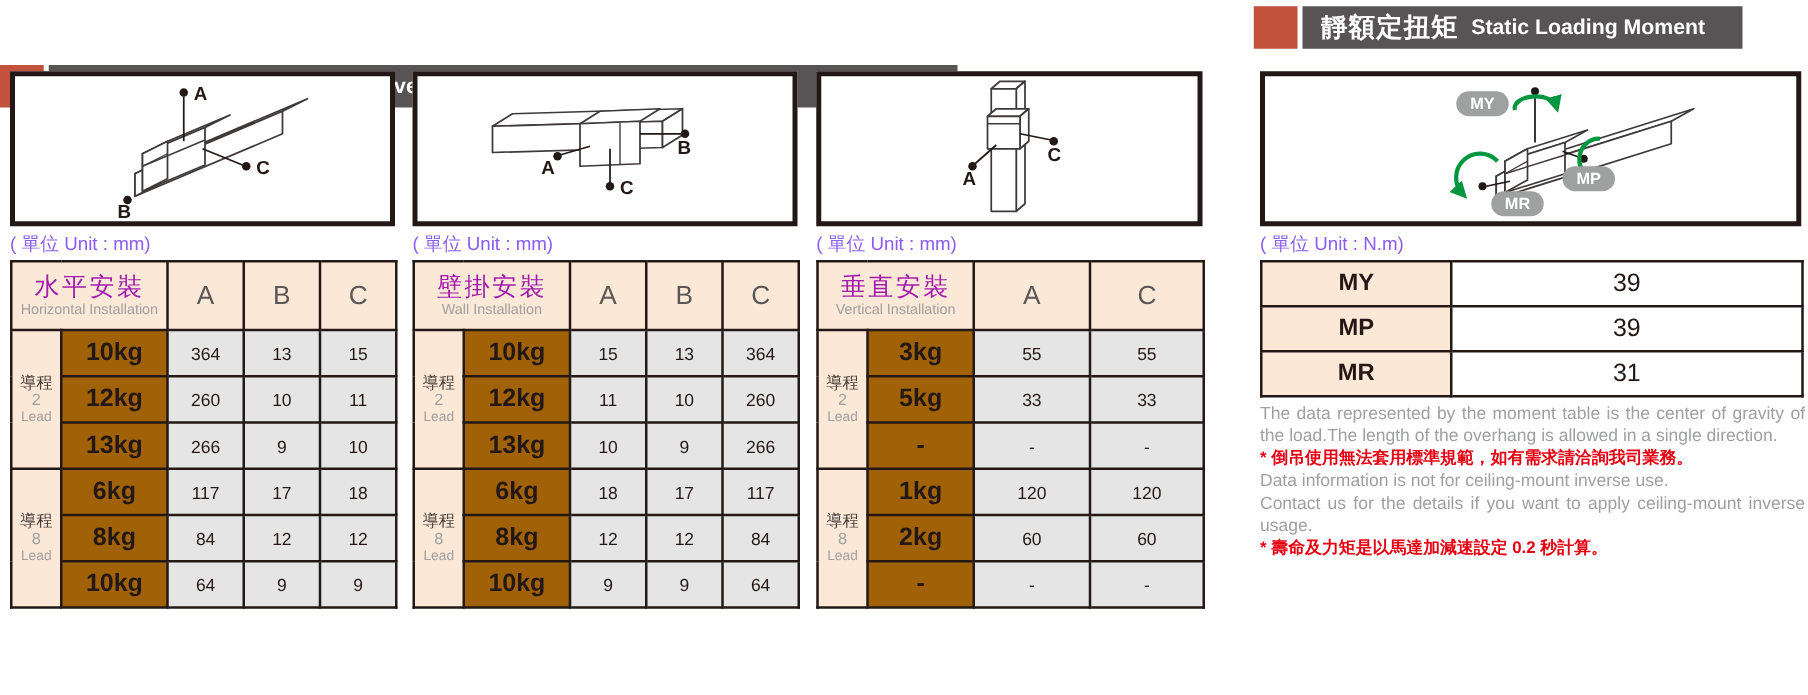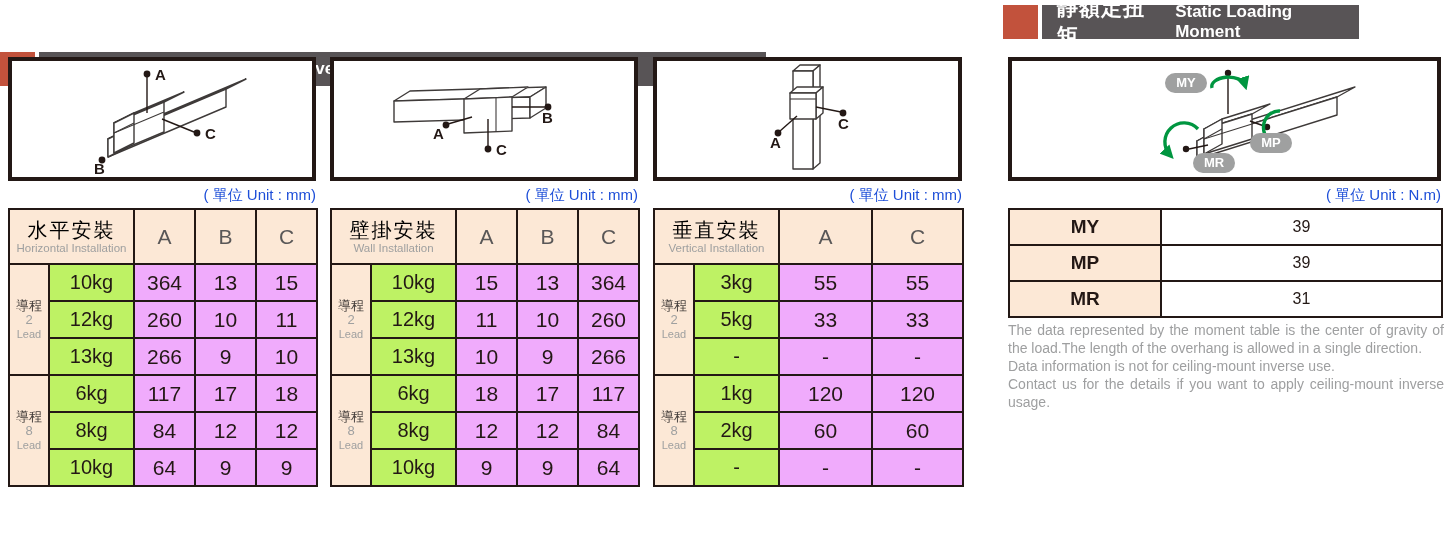--- a/index.html
+++ b/index.html
@@ -4,68 +4,68 @@
 <style>
   * { margin:0; padding:0; box-sizing:border-box; }
   html,body { background:#fff; }
   body {
     width:1446px; height:556px; position:relative; overflow:hidden;
     font-family:"Liberation Sans","DejaVu Sans",sans-serif; color:#231815;
   }
   
   .sec-header { position:absolute; top:5px; height:34px; display:flex; }
   .hdr-left  { left:0; width:766px;margin-top:47px; }
-  .hdr-right { left:1003px; width:356px; }
+  .hdr-right { left:1003px; width:391px; }
   .accent { width:35px; height:34px; background:#c2523c; margin-right:4px; flex:0 0 auto; }
   .bar { flex:1; background:#585456; color:#fff; display:flex; align-items:center; padding-left:15px; }
   .bar .zh { font-size:21px; font-weight:bold; letter-spacing:1px; }
   .bar .en { font-size:17px; font-weight:bold; margin-left:10px; }
   
   .diag { position:absolute; top:57px; height:124px; border:4px solid #231815; background:#fff; }
   .d1 { left:8px;    width:308px; }
   .d2 { left:330px;  width:308px; }
   .d3 { left:653px;  width:309px; }
   .d4 { left:1008px; width:433px; }
   .diag svg { display:block; width:100%; height:100%; }
   .iso { fill:#fff; stroke:#3e3a39; stroke-width:1.4; stroke-linejoin:round; }
   .thin { fill:none; stroke:#3e3a39; stroke-width:1.1; }
   .ptline { stroke:#231815; stroke-width:1.4; fill:none; }
   .dot { fill:#231815; }
   .lbl { font:bold 15px "Liberation Sans","DejaVu Sans",sans-serif; fill:#231815; }
   .green-arrow { fill:none; stroke:#009640; stroke-width:3.4; }
   .badge { fill:#9fa0a0; }
   .badge-txt { font:bold 13px "Liberation Sans","DejaVu Sans",sans-serif; fill:#fff; text-anchor:middle; }
   
-  .unit { position:absolute; top:186px; font-size:15px; color:#1d4ed8; text-align:right; }
+  .unit { position:absolute; top:186px; font-size:15px; color:#8b5cf6; text-align:left; }
   .u1 { left:8px;    width:308px; }
   .u2 { left:330px;  width:308px; }
   .u3 { left:653px;  width:309px; }
   .u4 { left:1008px; width:433px; }
   
   table.ov { position:absolute; top:208px; border-collapse:collapse; table-layout:fixed; }
   .t1 { left:8px; } .t2 { left:330px; } .t3 { left:653px; }
   table.ov td { border:2px solid #231815; text-align:center; vertical-align:middle; padding:0; }
   tr.hrow { height:55px; }
   tr.drow { height:37px; }
   .name-cell { background:#fce8d6; }
-  .name-zh { font-size:20px; color:#000000; letter-spacing:2px; line-height:1.15; }
+  .name-zh { font-size:20px; color:#a21caf; letter-spacing:2px; line-height:1.15; }
   .name-en { font-size:11.5px; color:#9fa0a0; line-height:1.1; }
   .col-head { background:#fce8d6; color:#595757; font-size:21px; }
   .lead-cell { background:#fce8d6; line-height:1.12; }
   .lead-zh { font-size:13px; color:#453f3c; }
   .lead-num { font-size:13px; color:#9fa0a0; }
   .lead-en { font-size:11px; color:#9fa0a0; }
-  .load-cell { background:#bef264; font-weight:normal; font-size:20px; color:#231815; }
-  .val-cell { background:#f0abfc; font-size:21px; color:#231815; }
+  .load-cell { background:#a16207; font-weight:bold; font-size:20px; color:#231815; }
+  .val-cell { background:#e5e5e5; font-size:14px; color:#231815; }
   
   table.mo { position:absolute; left:1008px; top:208px; border-collapse:collapse; table-layout:fixed; }
   table.mo td { border:2px solid #231815; text-align:center; vertical-align:middle; }
   table.mo tr { height:36px; }
   .mo-label { background:#fce8d6; font-weight:bold; font-size:19px; color:#231815; }
-  .mo-val { background:#fff; font-size:16px; color:#231815; }
+  .mo-val { background:#fff; font-size:20px; color:#231815; }
   
   .notes { position:absolute; left:1008px; top:321px; width:436px; }
   .note-zh { color:#e60012; font-weight:bold; font-size:13.5px; line-height:18px; white-space:nowrap; }
   .note-en { color:#9e9fa0; font-size:14px; line-height:18px; text-align:justify; }
 </style>
 </head>
 <body>
 
 <div class="sec-header hdr-left">
   <div class="accent"></div>
@@ -391,15 +391,17 @@
   </tr>
   <tr>
     <td class="mo-label">MR</td>
     <td class="mo-val">31</td>
   </tr>
 </tbody>
   </table>
 
 <div class="notes">
   <div class="note-en">The data represented by the moment table is the center of gravity of the load.The length of the overhang is allowed in a single direction.</div>
+  <div class="note-zh">* 倒吊使用無法套用標準規範，如有需求請洽詢我司業務。</div>
   <div class="note-en">Data information is not for ceiling-mount inverse use.</div>
   <div class="note-en">Contact us for the details if you want to apply ceiling-mount inverse usage.</div>
+  <div class="note-zh">* 壽命及力矩是以馬達加減速設定 0.2 秒計算。</div>
 </div>
 
 </body></html>

